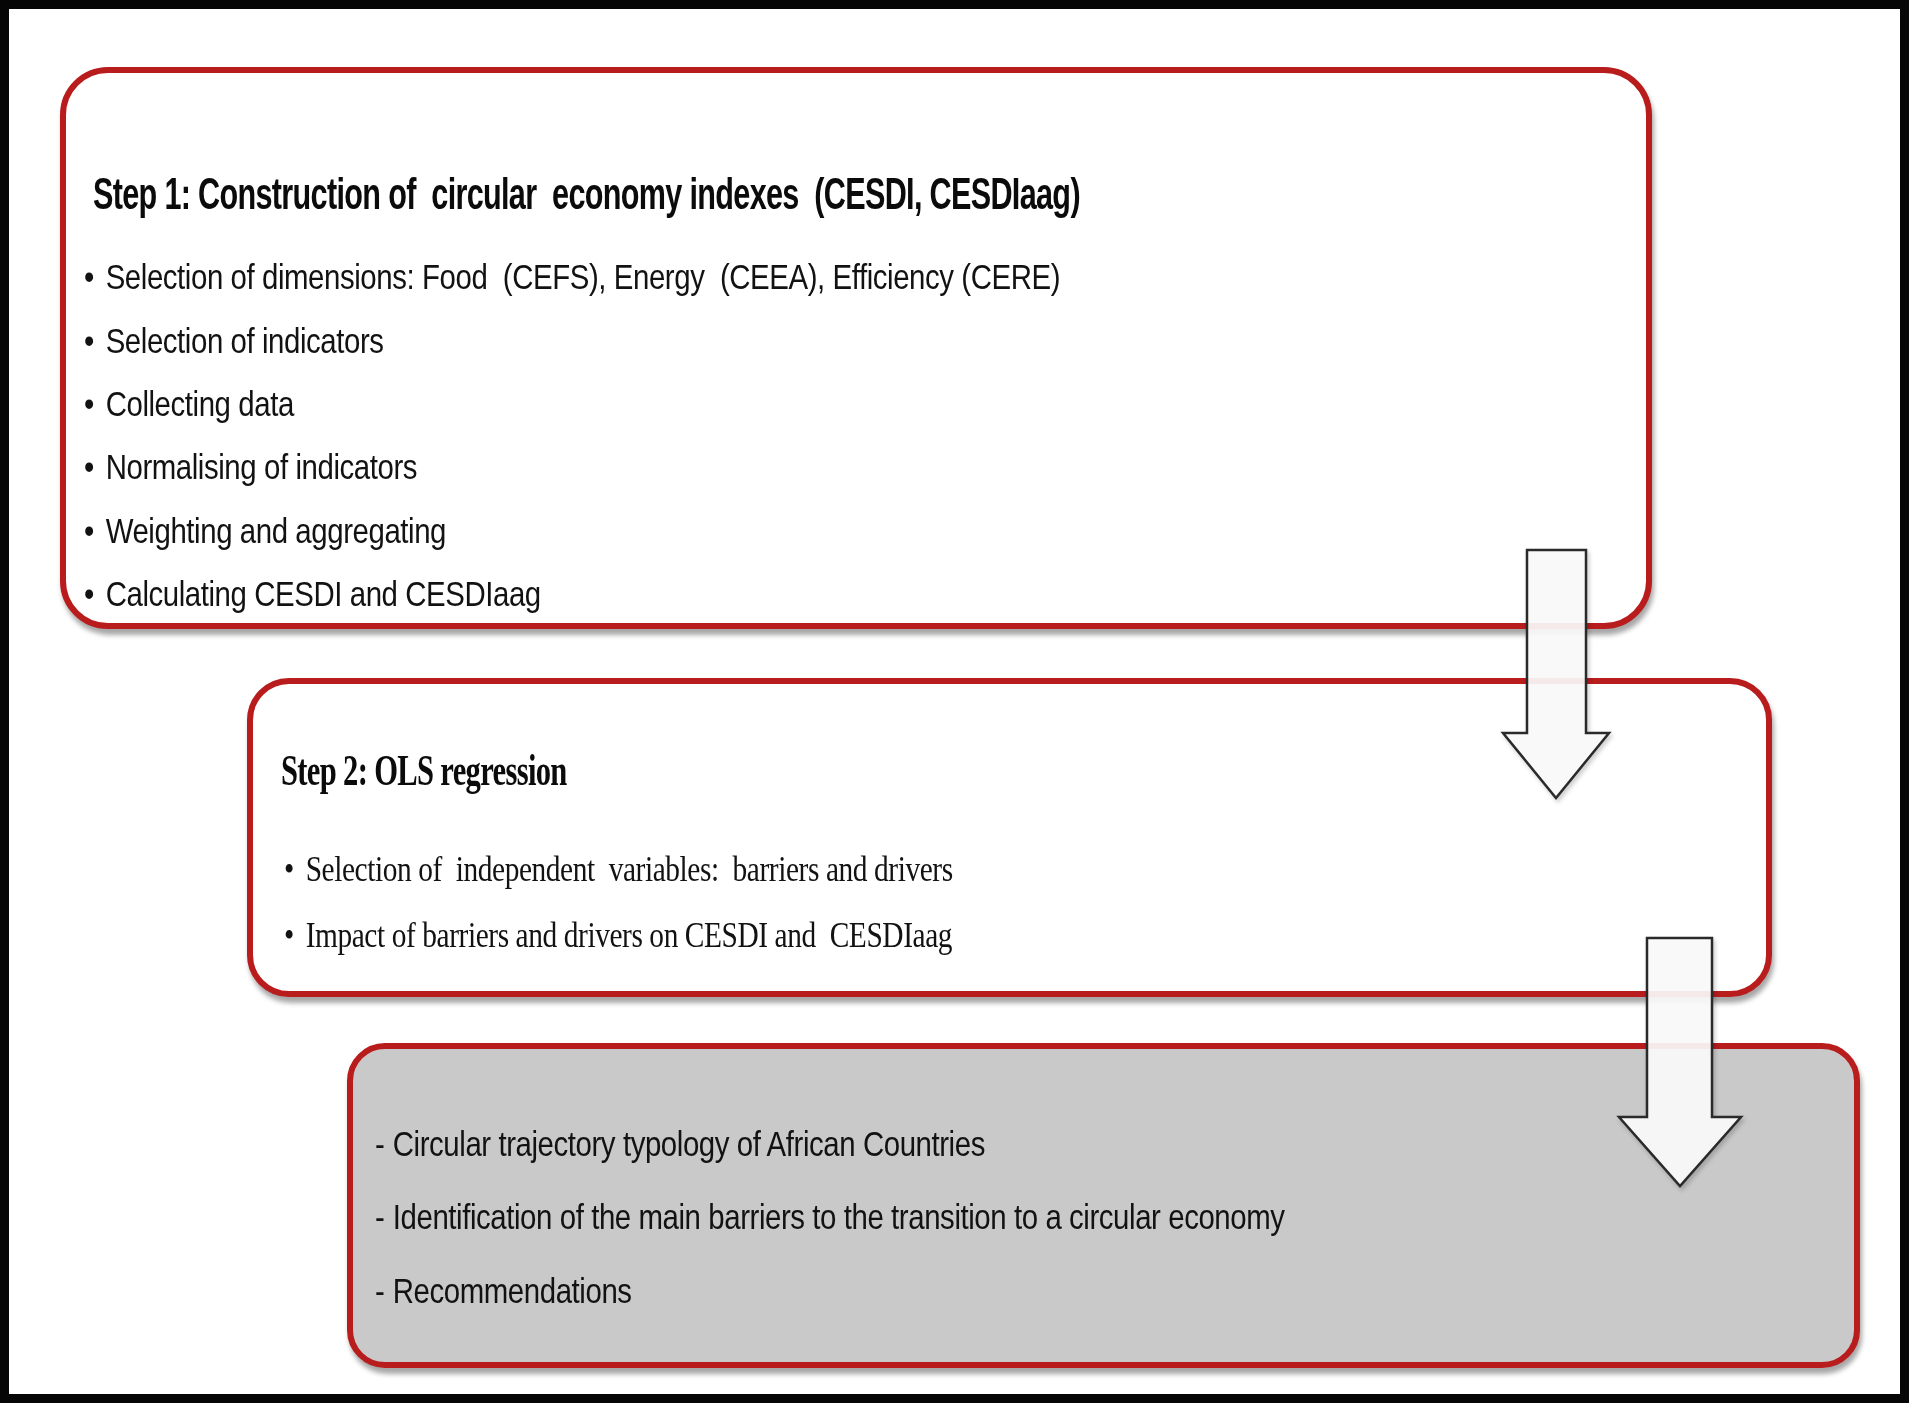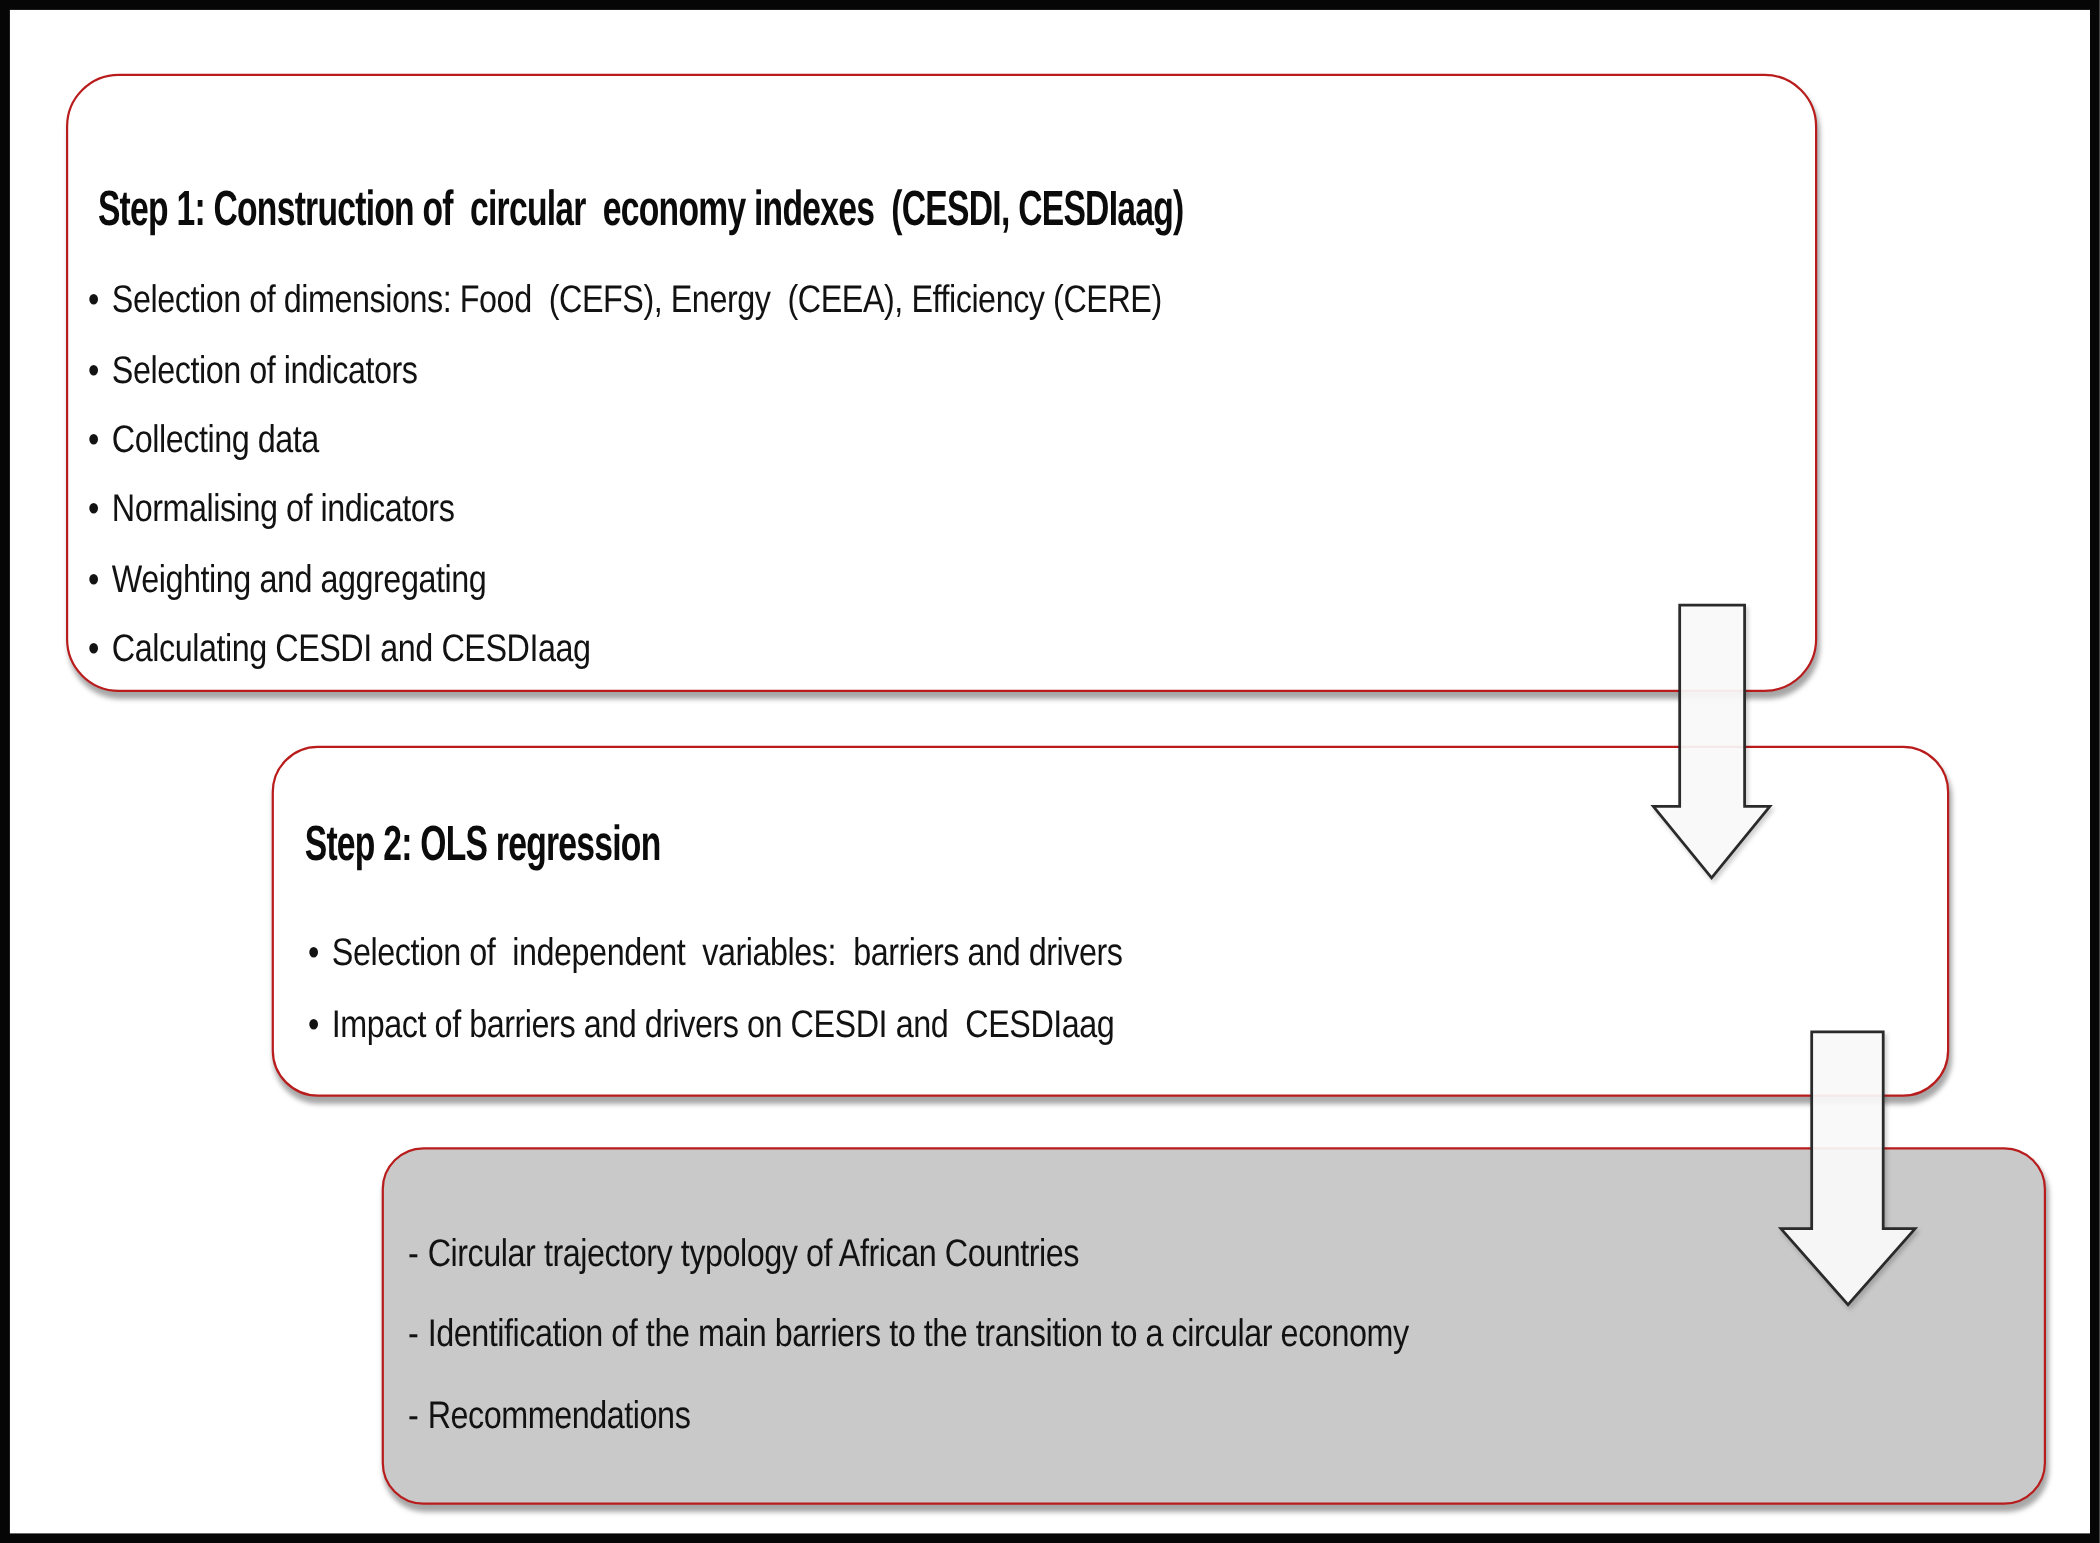--- a/index.html
+++ b/index.html
@@ -19,33 +19,34 @@
     position: absolute;
     inset: 0;
     border: 9px solid #060606;
     pointer-events: none;
     z-index: 10;
   }
   .box {
     position: absolute;
     box-sizing: border-box;
     background: #ffffff;
-    border: 2px solid #b91c1c;
+    border: 6px solid #b91c1c;
     box-shadow: 2px 6px 5px rgba(0,0,0,0.35);
     z-index: 1;
   }
   .box1 {
     left: 60px; top: 67px;
     width: 1592px; height: 562px;
     border-radius: 48px;
   }
   .box2 {
     left: 247px; top: 678px;
     width: 1525px; height: 319px;
     border-radius: 42px;
+    font-family: Liberation Serif, serif;
   }
   .box3 {
     left: 347px; top: 1043px;
     width: 1513px; height: 325px;
     border-radius: 38px;
     background: #c9c9c9;
   }
   .box-title {
     position: absolute;
     margin: 0;

